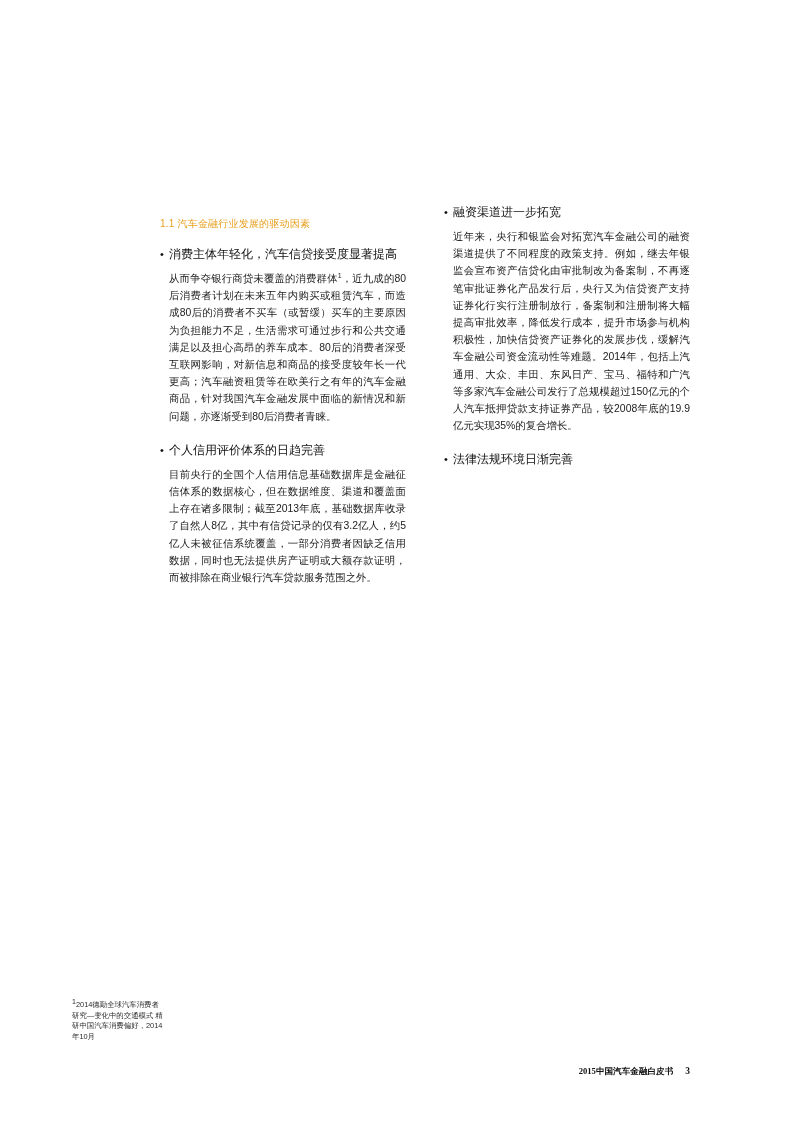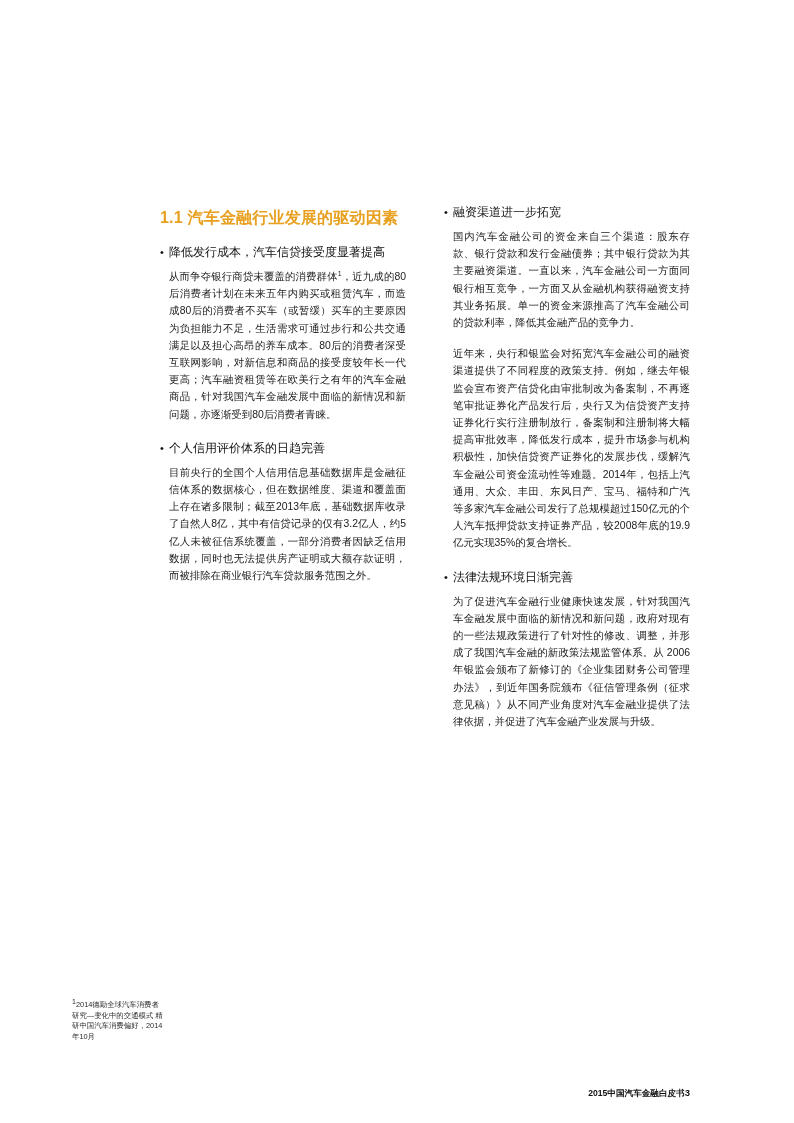--- a/index.html
+++ b/index.html
@@ -28,23 +28,23 @@
     top: 205px;
     width: 530px;
     display: flex;
     gap: 38px;
   }
   .col {
     width: 246px;
   }
   .section-title {
     color: #e8a020;
-    font-size: 16px;
-    font-weight: bold;
-    margin: 3px 0 16px 0;
+    font-size: 10px;
+    font-weight: normal;
+    margin: 12px 0 16px 0;
     letter-spacing: 0.2px;
   }
   .bullet-head {
     display: flex;
     align-items: flex-start;
     margin: 0 0 8px 0;
   }
   .bullet-head .dot {
     width: 9px;
     flex: 0 0 9px;
@@ -84,75 +84,75 @@
     text-align: left;
   }
   .footnote .fn-mark {
     font-size: 7px;
     vertical-align: super;
     line-height: 0;
   }
   .footer {
     position: absolute;
     right: 104px;
-    bottom: 23px;
+    bottom: 45px;
     font-size: 8.6px;
     color: #111;
     display: flex;
     align-items: baseline;
+    gap: 12px;
     font-weight: bold;
+    font-family: Liberation Serif, serif;
   }
   .footer .fnum {
     font-size: 9.5px;
     font-weight: bold;
   }
 </style>
 </head>
 <body>
 
 <div class="page">
 
   <div class="columns">
 
     <div class="col">
       <div class="section-title">1.1 汽车金融行业发展的驱动因素</div>
 
       <div class="bullet-head">
         <span class="dot">•</span>
-        <span class="htxt">降低发行成本，汽车信贷接受度显著提高</span>
+        <span class="htxt">消费主体年轻化，汽车信贷接受度显著提高</span>
       </div>
 
 
       <p class="body gap-block"><span>从而争夺银行商贷未覆盖的消费群体</span><span class="sup">1</span><span>，近九成的80后消费者计划在未来五年内购买或租赁汽车，而造成80后的消费者不买车（或暂缓）买车的主要原因为负担能力不足，生活需求可通过步行和公共交通满足以及担心高昂的养车成本。80后的消费者深受互联网影响，对新信息和商品的接受度较年长一代更高；汽车融资租赁等在欧美行之有年的汽车金融商品，针对我国汽车金融发展中面临的新情况和新问题，亦逐渐受到80后消费者青睐。</span></p>
 
       <div class="bullet-head gap-block">
         <span class="dot">•</span>
         <span class="htxt">个人信用评价体系的日趋完善</span>
       </div>
 
       <p class="body">目前央行的全国个人信用信息基础数据库是金融征信体系的数据核心，但在数据维度、渠道和覆盖面上存在诸多限制；截至2013年底，基础数据库收录了自然人8亿，其中有信贷记录的仅有3.2亿人，约5亿人未被征信系统覆盖，一部分消费者因缺乏信用数据，同时也无法提供房产证明或大额存款证明，而被排除在商业银行汽车贷款服务范围之外。</p>
 
     </div>
 
     <div class="col">
       <div class="bullet-head">
         <span class="dot">•</span>
         <span class="htxt">融资渠道进一步拓宽</span>
       </div>
 
-      <p class="body">国内汽车金融公司的资金来自三个渠道：股东存款、银行贷款和发行金融债券；其中银行贷款为其主要融资渠道。一直以来，汽车金融公司一方面同银行相互竞争，一方面又从金融机构获得融资支持其业务拓展。单一的资金来源推高了汽车金融公司的贷款利率，降低其金融产品的竞争力。</p>
 
       <p class="body gap-block">近年来，央行和银监会对拓宽汽车金融公司的融资渠道提供了不同程度的政策支持。例如，继去年银监会宣布资产信贷化由审批制改为备案制，不再逐笔审批证券化产品发行后，央行又为信贷资产支持证券化行实行注册制放行，备案制和注册制将大幅提高审批效率，降低发行成本，提升市场参与机构积极性，加快信贷资产证券化的发展步伐，缓解汽车金融公司资金流动性等难题。2014年，包括上汽通用、大众、丰田、东风日产、宝马、福特和广汽等多家汽车金融公司发行了总规模超过150亿元的个人汽车抵押贷款支持证券产品，较2008年底的19.9亿元实现35%的复合增长。</p>
 
       <div class="bullet-head gap-block">
         <span class="dot">•</span>
         <span class="htxt">法律法规环境日渐完善</span>
       </div>
 
-      <p class="body last">为了促进汽车金融行业健康快速发展，针对我国汽车金融发展中面临的新情况和新问题，政府对现有的一些法规政策进行了针对性的修改、调整，并形成了我国汽车金融的新政策法规监管体系。从 2006 年银监会颁布了新修订的《企业集团财务公司管理办法》，到近年国务院颁布《征信管理条例（征求意见稿）》从不同产业角度对汽车金融业提供了法律依据，并促进了汽车金融产业发展与升级。</p>
     </div>
 
   </div>
 
   <div class="footnote">
     <span class="fn-mark">1</span><span>2014德勤全球汽车消费者研究—变化中的交通模式 精研中国汽车消费偏好，2014年10月</span>
   </div>
 
   <div class="footer">
     <span>2015中国汽车金融白皮书</span>

